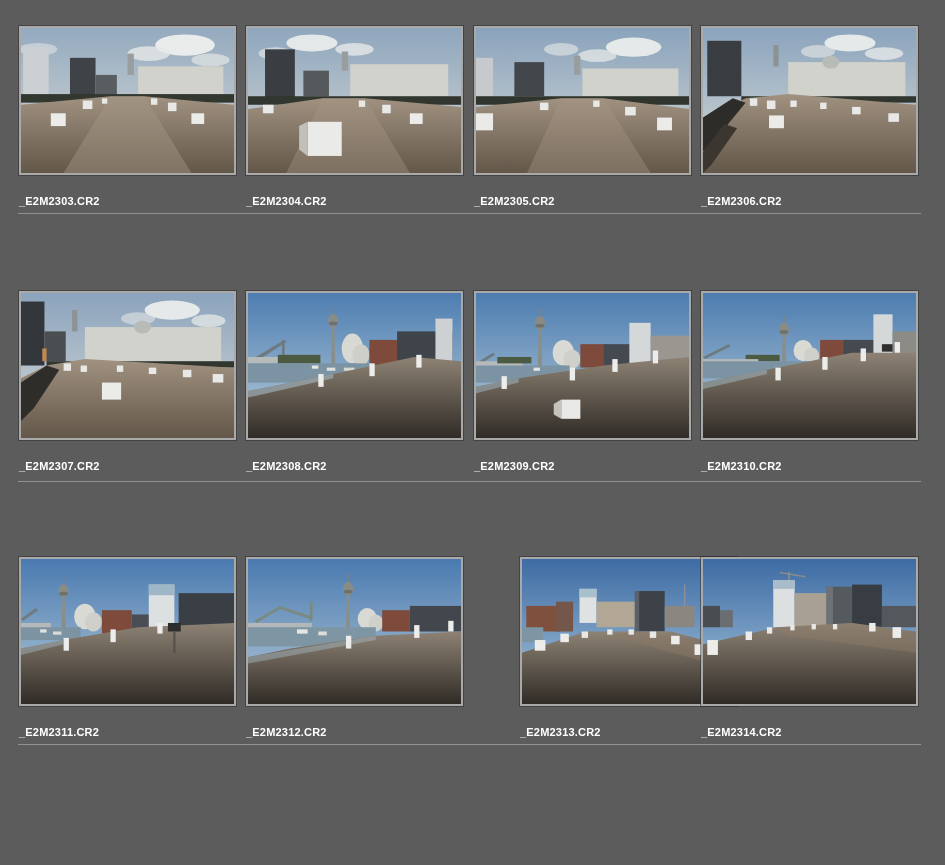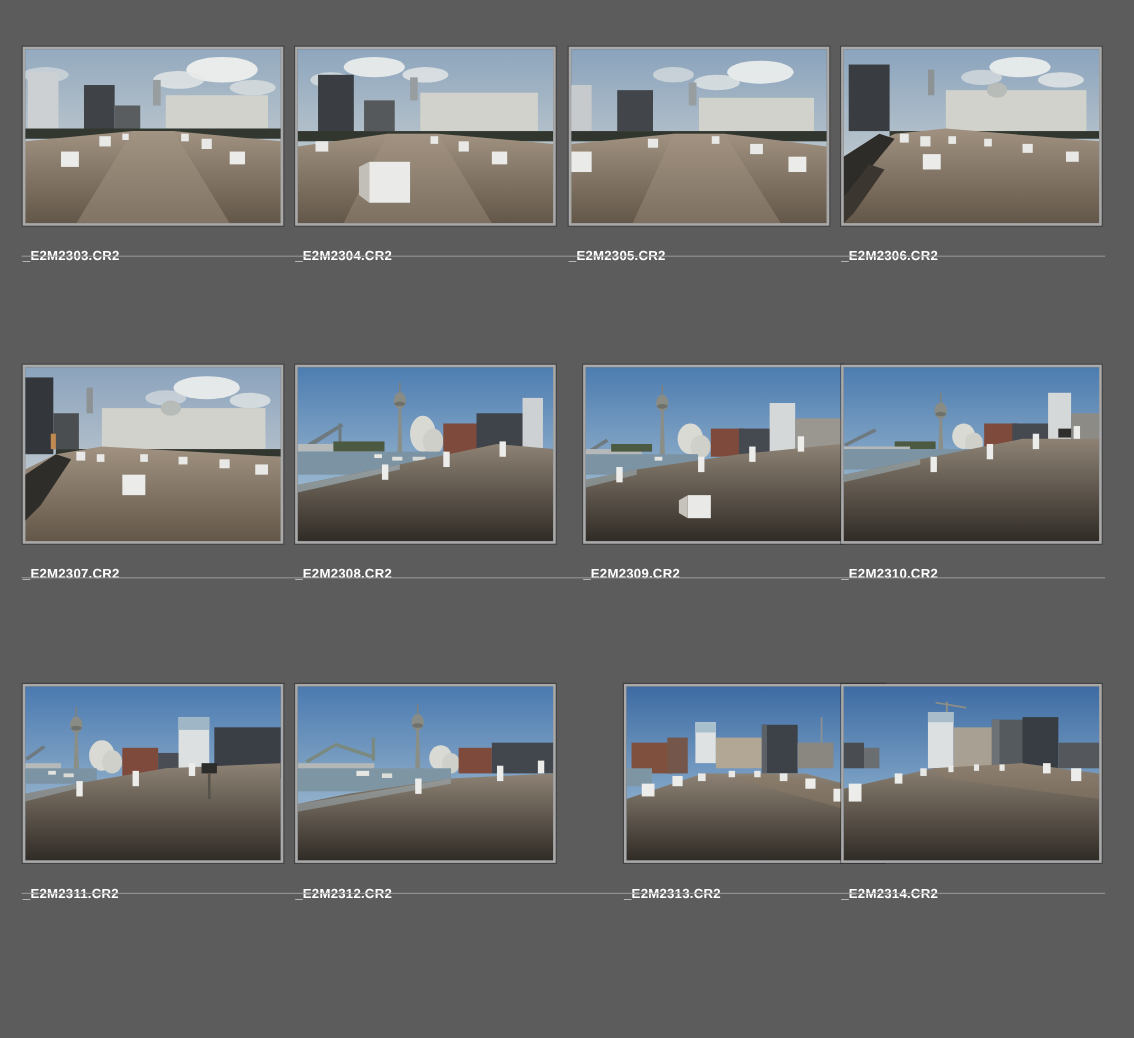--- a/index.html
+++ b/index.html
@@ -11,21 +11,21 @@
   }
   .content{position:absolute;inset:0;}
   .row{position:absolute;left:0;right:0;height:200px;}
   .row:nth-of-type(1){top:23px;}
   .row:nth-of-type(2){top:288px;}
   .row:nth-of-type(3){top:554px;text-align:right;}
   .sep{position:absolute;left:18px;width:903px;height:1px;background:#9a9a9a;opacity:.85;}
   .sep:nth-of-type(4){top:213px;}
   .sep:nth-of-type(5){top:481px;}
   .sep:nth-of-type(6){top:744px;}
-  .cell{position:absolute;top:16px;width:258px;margin:0;}
+  .cell{position:absolute;top:3px;width:258px;margin:0;}
   .thumb{
     width:217px;height:149px;box-sizing:border-box;
     border:2px solid #a9a9a9;
     box-shadow:0 0 0 1px rgba(38,38,38,.45);
     background:#777;
   }
   .thumb svg{display:block;width:213px;height:145px;}
   .fname{
     position:absolute;top:169px;left:0;
     font-size:11px;font-weight:bold;letter-spacing:.2px;
@@ -272,21 +272,21 @@
             <rect x="45" y="35" width="5" height="1.5" fill="#d6d7d2" opacity="1"></rect>
             <polygon points="0,68 100,68 100,32 78,30 40,38 0,46" fill="url(#dd5)"></polygon>
             <polygon points="0,46 40,38 40,40 0,49" fill="#9fb2bb" opacity="0.65"></polygon>
             <rect x="33" y="38" width="2.5" height="6" fill="#ececea" opacity="1"></rect>
             <rect x="57" y="33" width="2.5" height="6" fill="#ececea" opacity="1"></rect>
             <rect x="79" y="29" width="2.5" height="6" fill="#ececea" opacity="1"></rect>
           </svg>
         </div>
     <figcaption class="fname">_E2M2308.CR2</figcaption>
   </figure>
-      <figure class="cell" style="left: 474px; margin-left: 12px;">
+      <figure class="cell" style="left: 474px;">
     <div class="thumb">
           <svg viewBox="0 0 100 68" preserveAspectRatio="none">
             <defs>
               <linearGradient id="s6" x1="0" y1="0" x2="0" y2="1">
                 <stop offset="0%" stop-color="#4c7cb0"></stop>
                 <stop offset="100%" stop-color="#b8cdda"></stop>
               </linearGradient>
               <linearGradient id="dl6" x1="0" y1="0" x2="0" y2="1">
                 <stop offset="0%" stop-color="#a09180"></stop>
                 <stop offset="100%" stop-color="#635749"></stop>

